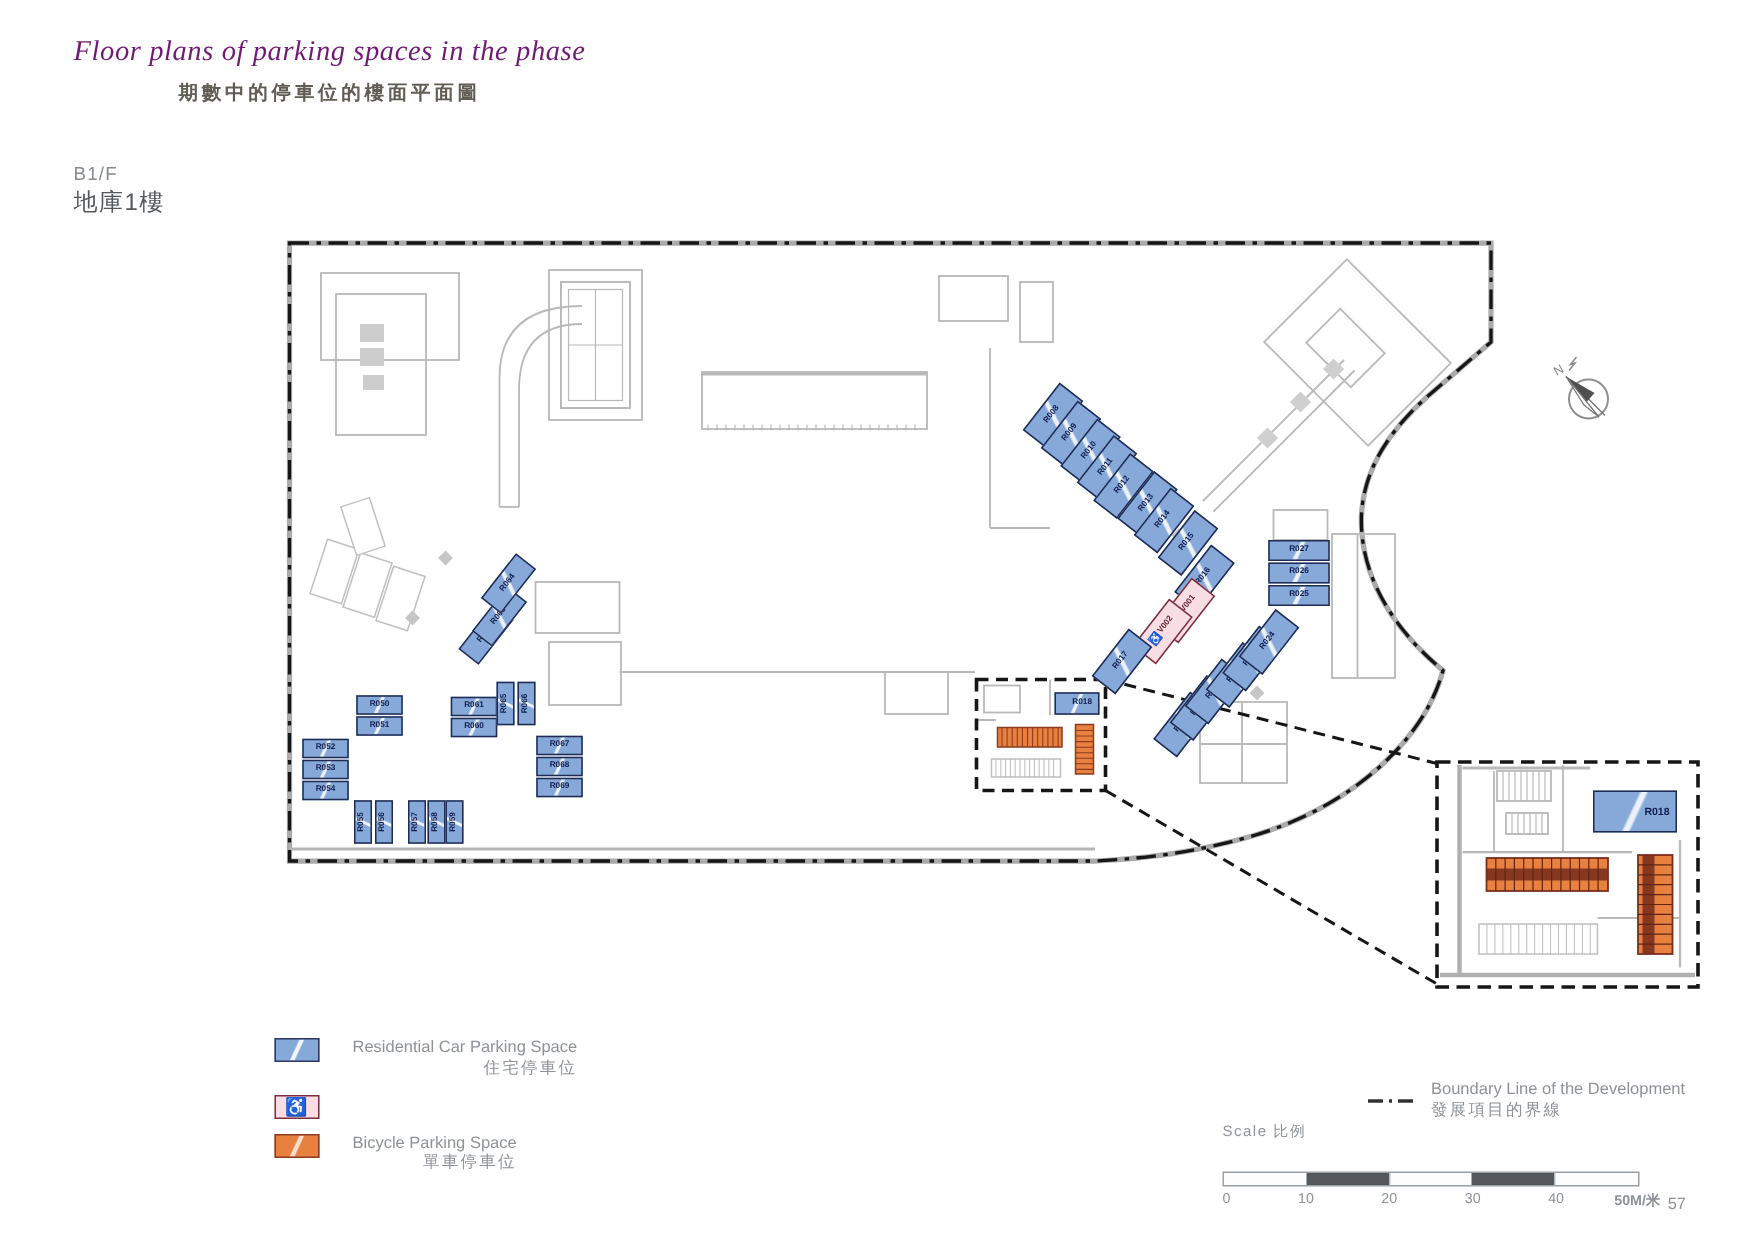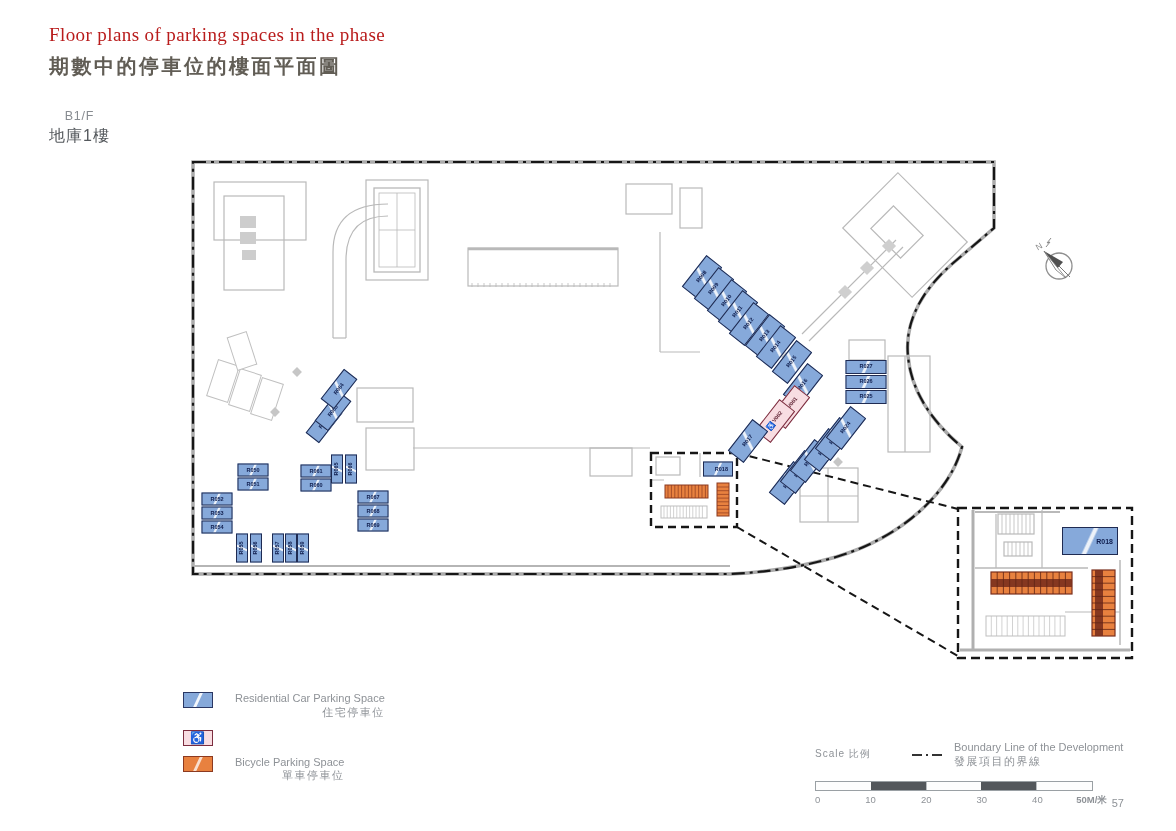--- a/index.html
+++ b/index.html
@@ -1,23 +1,23 @@
 <!DOCTYPE html>
 <html><head>
 <meta charset="utf-8">
 <style>
   html,body{margin:0;padding:0;background:#fff;}
   .page{position:relative;width:1176px;height:831px;background:#ffffff;overflow:hidden;
         font-family:"Liberation Sans",sans-serif;}
   
   .hdr{position:absolute;left:49px;top:24px;}
-  .title-en{font-family:"Liberation Serif",serif;font-size:19px;color:#b91c1c;letter-spacing:.4px;}
-  .title-zh{font-family:"Liberation Serif",serif;font-size:20px;font-weight:600;color:#615d55;
-            letter-spacing:2.5px;margin-top:7px;}
-  .floor{position:absolute;left:49px;top:108px;line-height:1.35;text-align:center;}
+  .title-en{font-family:"Liberation Serif",serif;font-size:19px;color:#701a75;letter-spacing:.4px;font-style:italic;}
+  .title-zh{font-family:"Liberation Serif",serif;font-size:13px;font-weight:600;color:#615d55;
+            letter-spacing:2.5px;margin-top:7px;text-align:center;}
+  .floor{position:absolute;left:49px;top:108px;line-height:1.35;}
   .floor-en{font-size:12.5px;color:#878b90;letter-spacing:.8px;}
   .floor-zh{font-size:16px;color:#54585c;letter-spacing:1px;}
   
   #plan-svg{position:absolute;left:0;top:0;width:1176px;height:831px;}
   
   #spaces-layer{position:absolute;left:0;top:0;width:1176px;height:831px;}
   .space{position:absolute;display:flex;align-items:center;justify-content:center;
          box-sizing:border-box;border:1px solid #1f2b52;background:#86a9da;
          background-image:linear-gradient(115deg,transparent 45%,rgba(255,255,255,.85) 48%,
            rgba(255,255,255,.85) 52%,transparent 55%);
@@ -31,21 +31,21 @@
     background-image:linear-gradient(115deg,transparent 44%,rgba(255,255,255,.9) 47%,
       rgba(255,255,255,.9) 53%,transparent 56%);
     margin-right:22px;flex:0 0 auto;display:flex;align-items:center;justify-content:center;}
   .lg-swatch.acc{background:#f8dde2;background-image:none;border-color:#7c2d3f;font-size:12px;color:#111;}
   .lg-swatch.bike{background:#e8813f;border-color:#8c3a20;
     background-image:linear-gradient(115deg,transparent 44%,rgba(255,255,255,.75) 47%,
       rgba(255,255,255,.75) 53%,transparent 56%);}
   .lg-text{font-size:11px;color:#8e9297;line-height:1.25;}
   .lg-text .zh{letter-spacing:1.5px;}
   
-  .bnd{position:absolute;left:912px;top:741px;display:flex;align-items:flex-start;}
+  .bnd{position:absolute;left:912px;top:720px;display:flex;align-items:flex-start;}
   .bnd svg{margin-top:9px;margin-right:8px;}
   
   .scalebar{position:absolute;left:815px;top:747px;width:278px;font-size:10px;color:#8e9297;}
   .sb-label{letter-spacing:1px;margin-bottom:20px;}
   .sb-bar{display:flex;height:8px;border:1px solid #9aa0a4;box-sizing:content-box;}
   .sb-seg{flex:1 1 0;}
   .sb-seg.light{background:#fdfdfd;border-left:1px solid #b9bdc0;}
   .sb-seg.dark{background:#54585c;}
   .sb-seg:first-child{border-left:none;}
   .sb-ticks{position:relative;height:14px;margin-top:3px;font-size:9.5px;}

